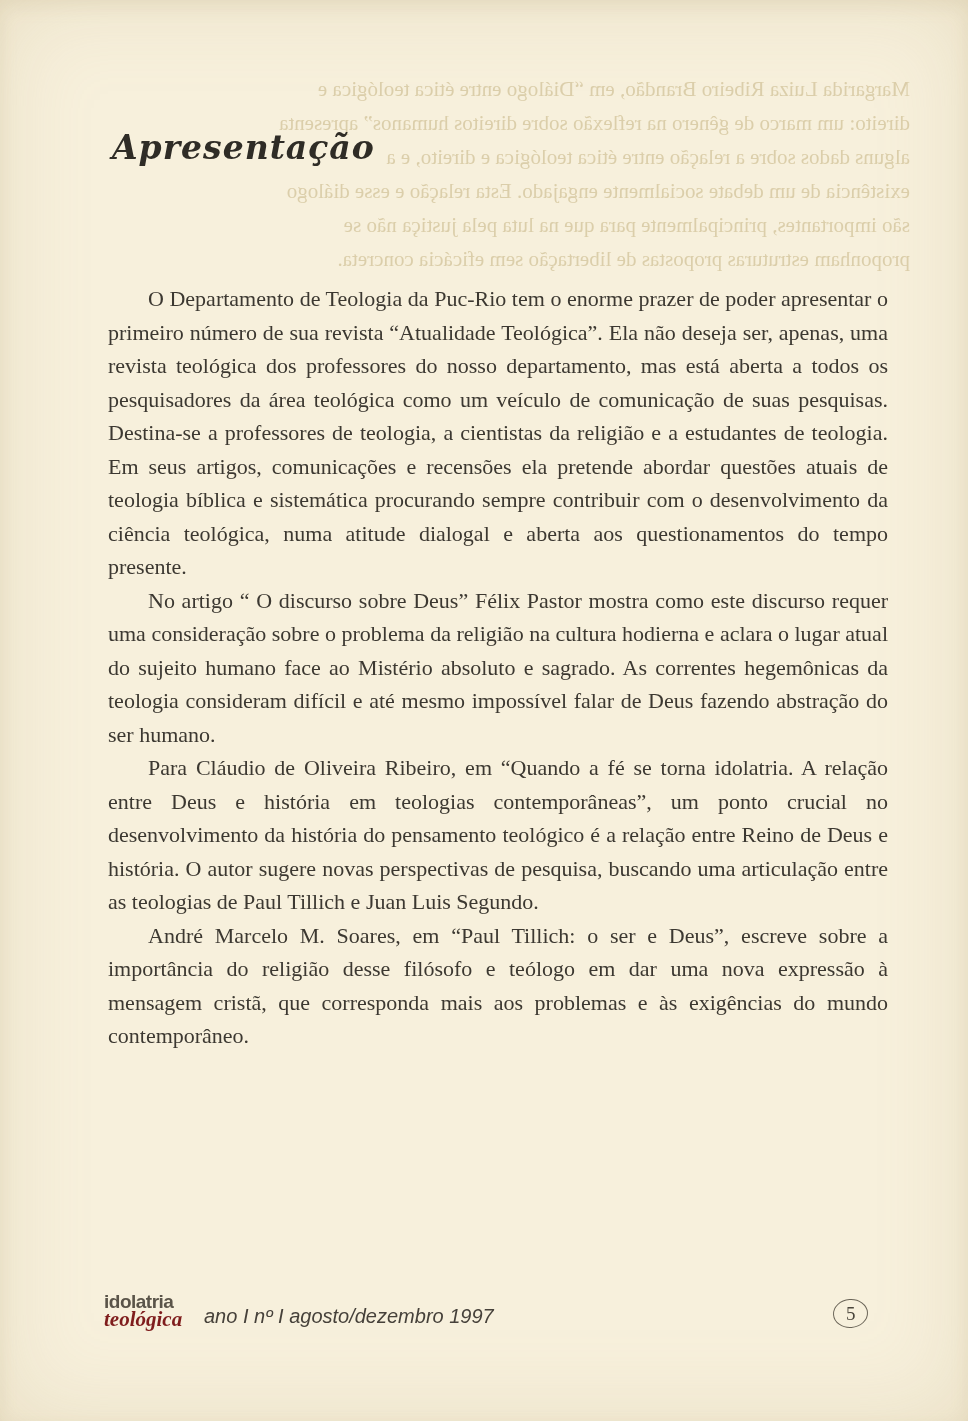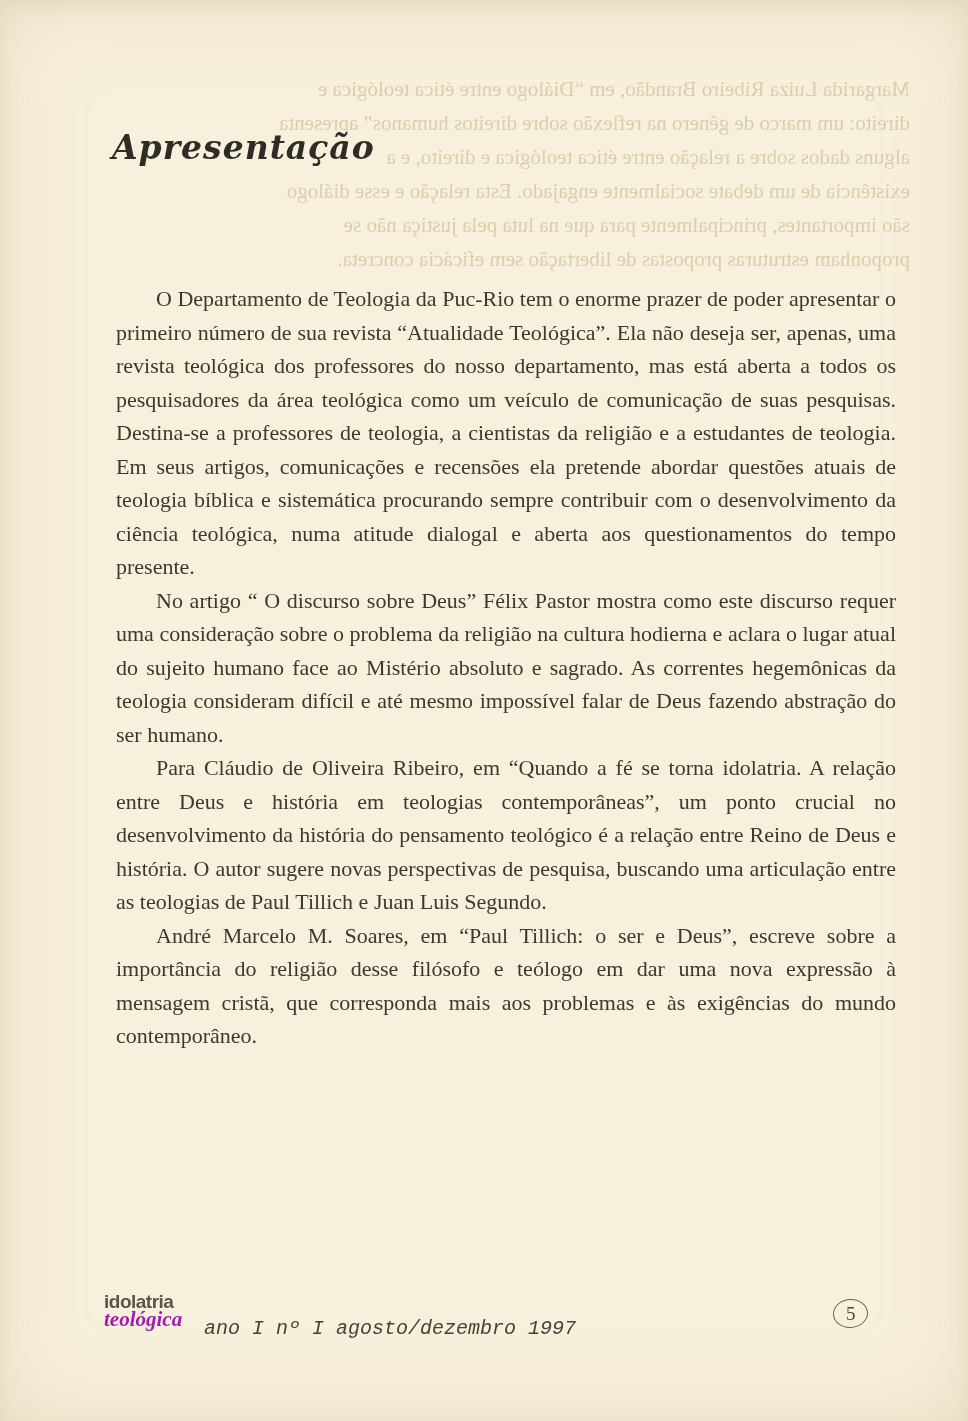--- a/index.html
+++ b/index.html
@@ -48,21 +48,21 @@
     font-family: "DejaVu Serif", serif;
     font-style: italic;
     font-weight: 600;
     font-size: 33px;
     letter-spacing: 1px;
     color: #2f2c26;
   }
 
   .body-text {
     position: absolute;
-    left: 116px;
+    left: 108px;
     top: 282px;
     width: 780px;
   }
   .para {
     margin: 0;
     text-align: justify;
     text-indent: 40px;
     font-size: 22px;
     line-height: 33.5px;
     color: #3c3831;
@@ -92,27 +92,27 @@
     color: #5a5449;
   }
   .wordmark-line2 {
     display: block;
     font-family: "Liberation Serif", serif;
     font-style: italic;
     font-weight: 700;
     font-size: 21px;
     line-height: 20px;
     margin-top: -2px;
-    color: #a21caf;
+    color: #7f1d1d;
   }
   .issue-info {
     position: absolute;
     left: 100px;
-    top: 24px;
-    font-family: Liberation Mono, monospace;
+    top: 12px;
+    font-family: Liberation Sans, sans-serif;
     font-style: italic;
     font-size: 20px;
     color: #46413a;
     white-space: nowrap;
   }
   .page-number-badge {
     position: absolute;
     left: 833px;
     top: 1299px;
     width: 33px;

